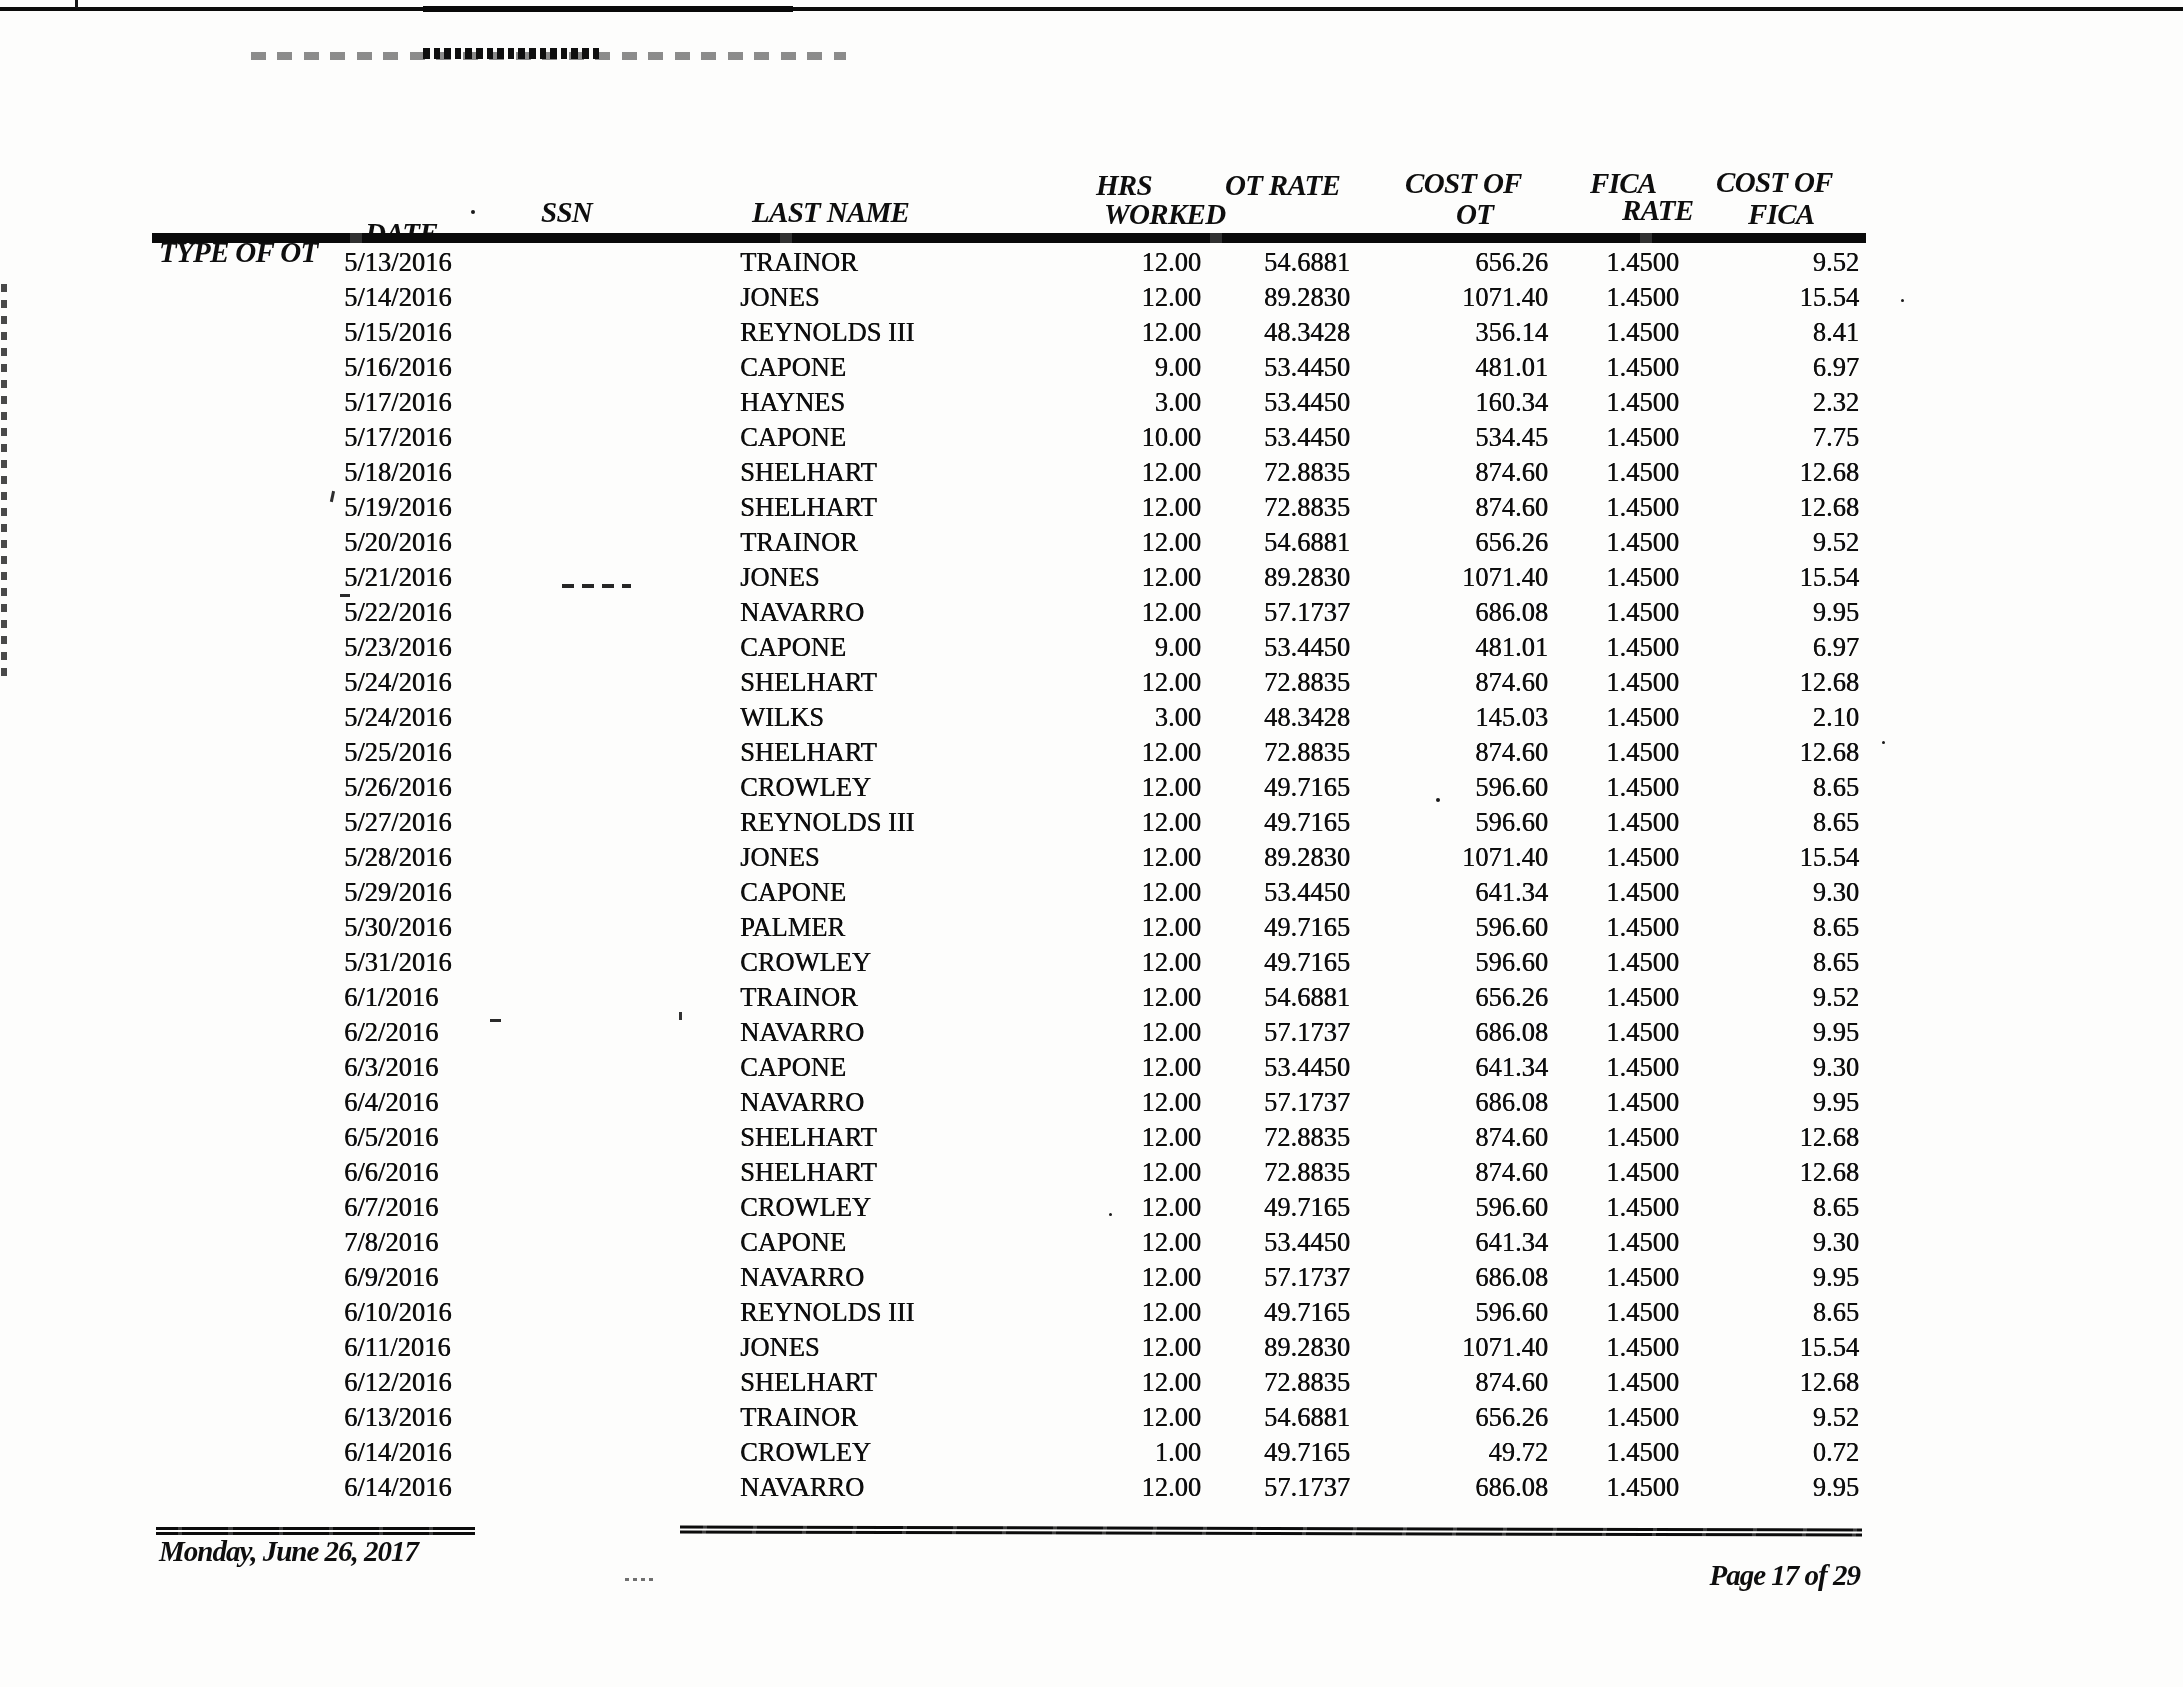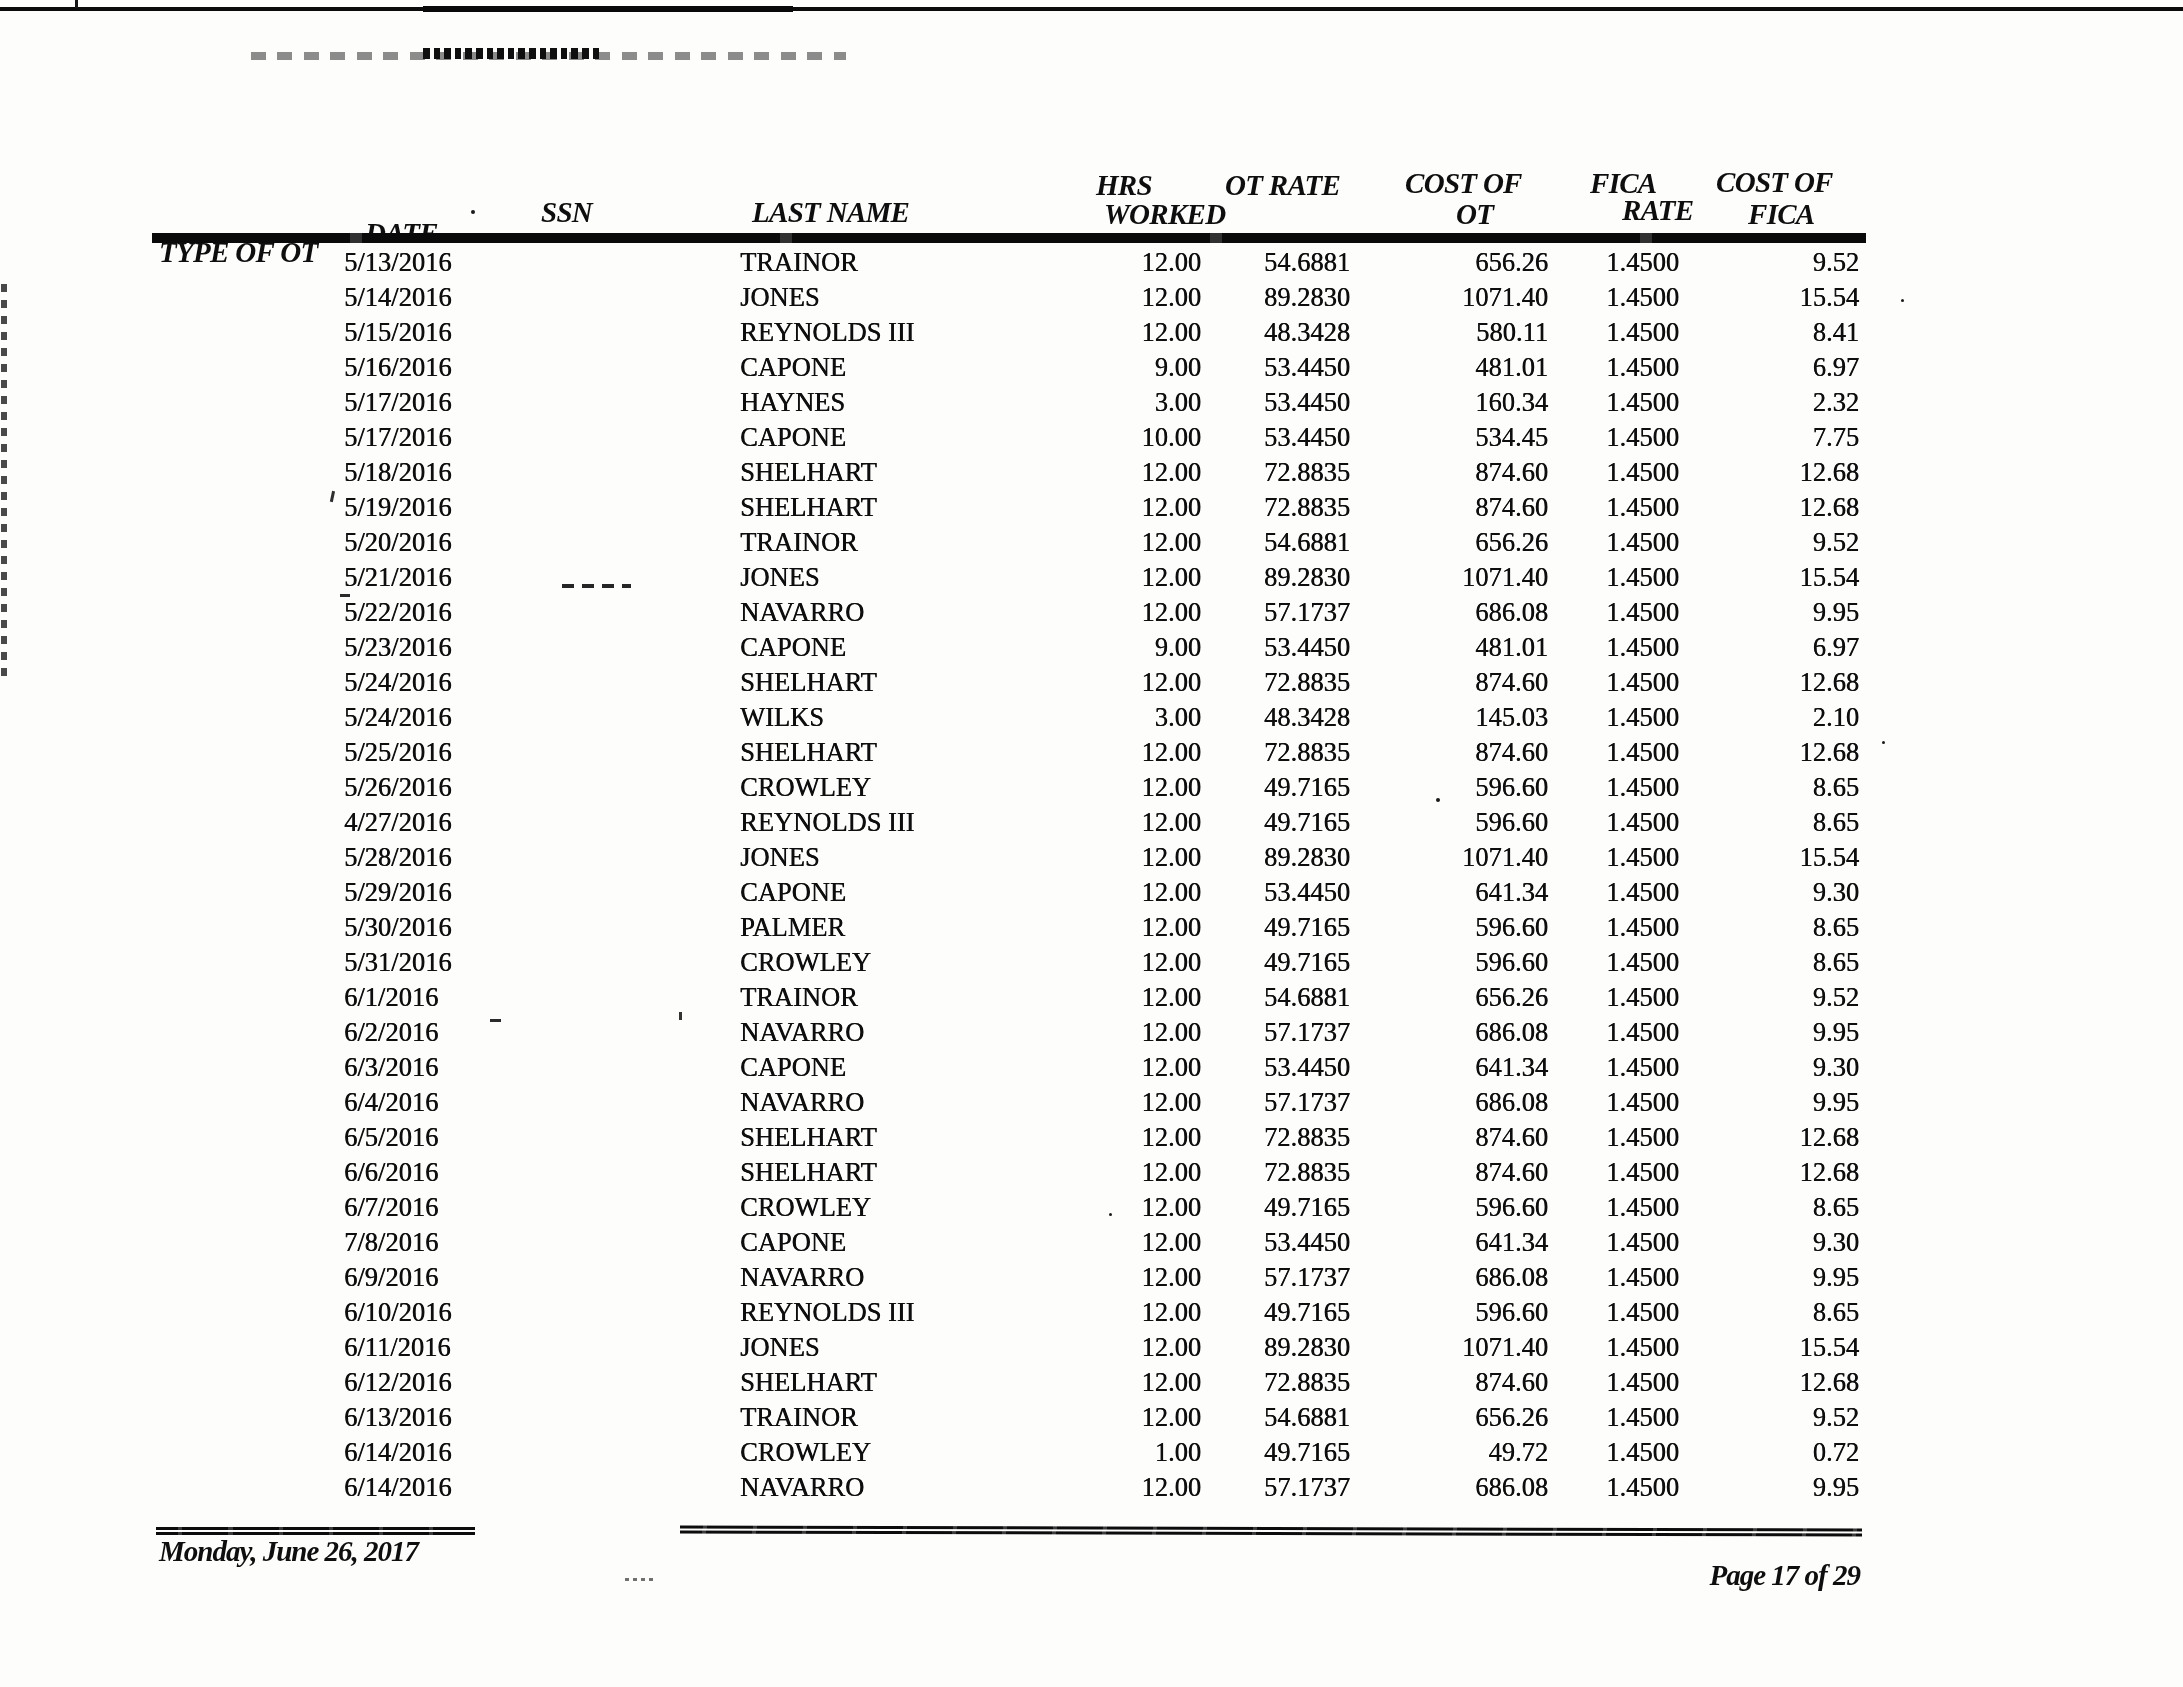--- a/index.html
+++ b/index.html
@@ -128,21 +128,21 @@
         <div class="cell c-ficarate">1.4500</div>
         <div class="cell c-costfica">15.54</div>
       </div>
       <div class="trow">
         <div class="cell c-type"></div>
         <div class="cell c-date">5/15/2016</div>
         <div class="cell c-ssn"></div>
         <div class="cell c-last">REYNOLDS III</div>
         <div class="cell c-hrs">12.00</div>
         <div class="cell c-otrate">48.3428</div>
-        <div class="cell c-costot">580.11</div>
+        <div class="cell c-costot">356.14</div>
         <div class="cell c-ficarate">1.4500</div>
         <div class="cell c-costfica">8.41</div>
       </div>
       <div class="trow">
         <div class="cell c-type"></div>
         <div class="cell c-date">5/16/2016</div>
         <div class="cell c-ssn"></div>
         <div class="cell c-last">CAPONE</div>
         <div class="cell c-hrs">9.00</div>
         <div class="cell c-otrate">53.4450</div>
@@ -277,21 +277,21 @@
         <div class="cell c-ssn"></div>
         <div class="cell c-last">CROWLEY</div>
         <div class="cell c-hrs">12.00</div>
         <div class="cell c-otrate">49.7165</div>
         <div class="cell c-costot">596.60</div>
         <div class="cell c-ficarate">1.4500</div>
         <div class="cell c-costfica">8.65</div>
       </div>
       <div class="trow">
         <div class="cell c-type"></div>
-        <div class="cell c-date">4/27/2016</div>
+        <div class="cell c-date">5/27/2016</div>
         <div class="cell c-ssn"></div>
         <div class="cell c-last">REYNOLDS III</div>
         <div class="cell c-hrs">12.00</div>
         <div class="cell c-otrate">49.7165</div>
         <div class="cell c-costot">596.60</div>
         <div class="cell c-ficarate">1.4500</div>
         <div class="cell c-costfica">8.65</div>
       </div>
       <div class="trow">
         <div class="cell c-type"></div>

